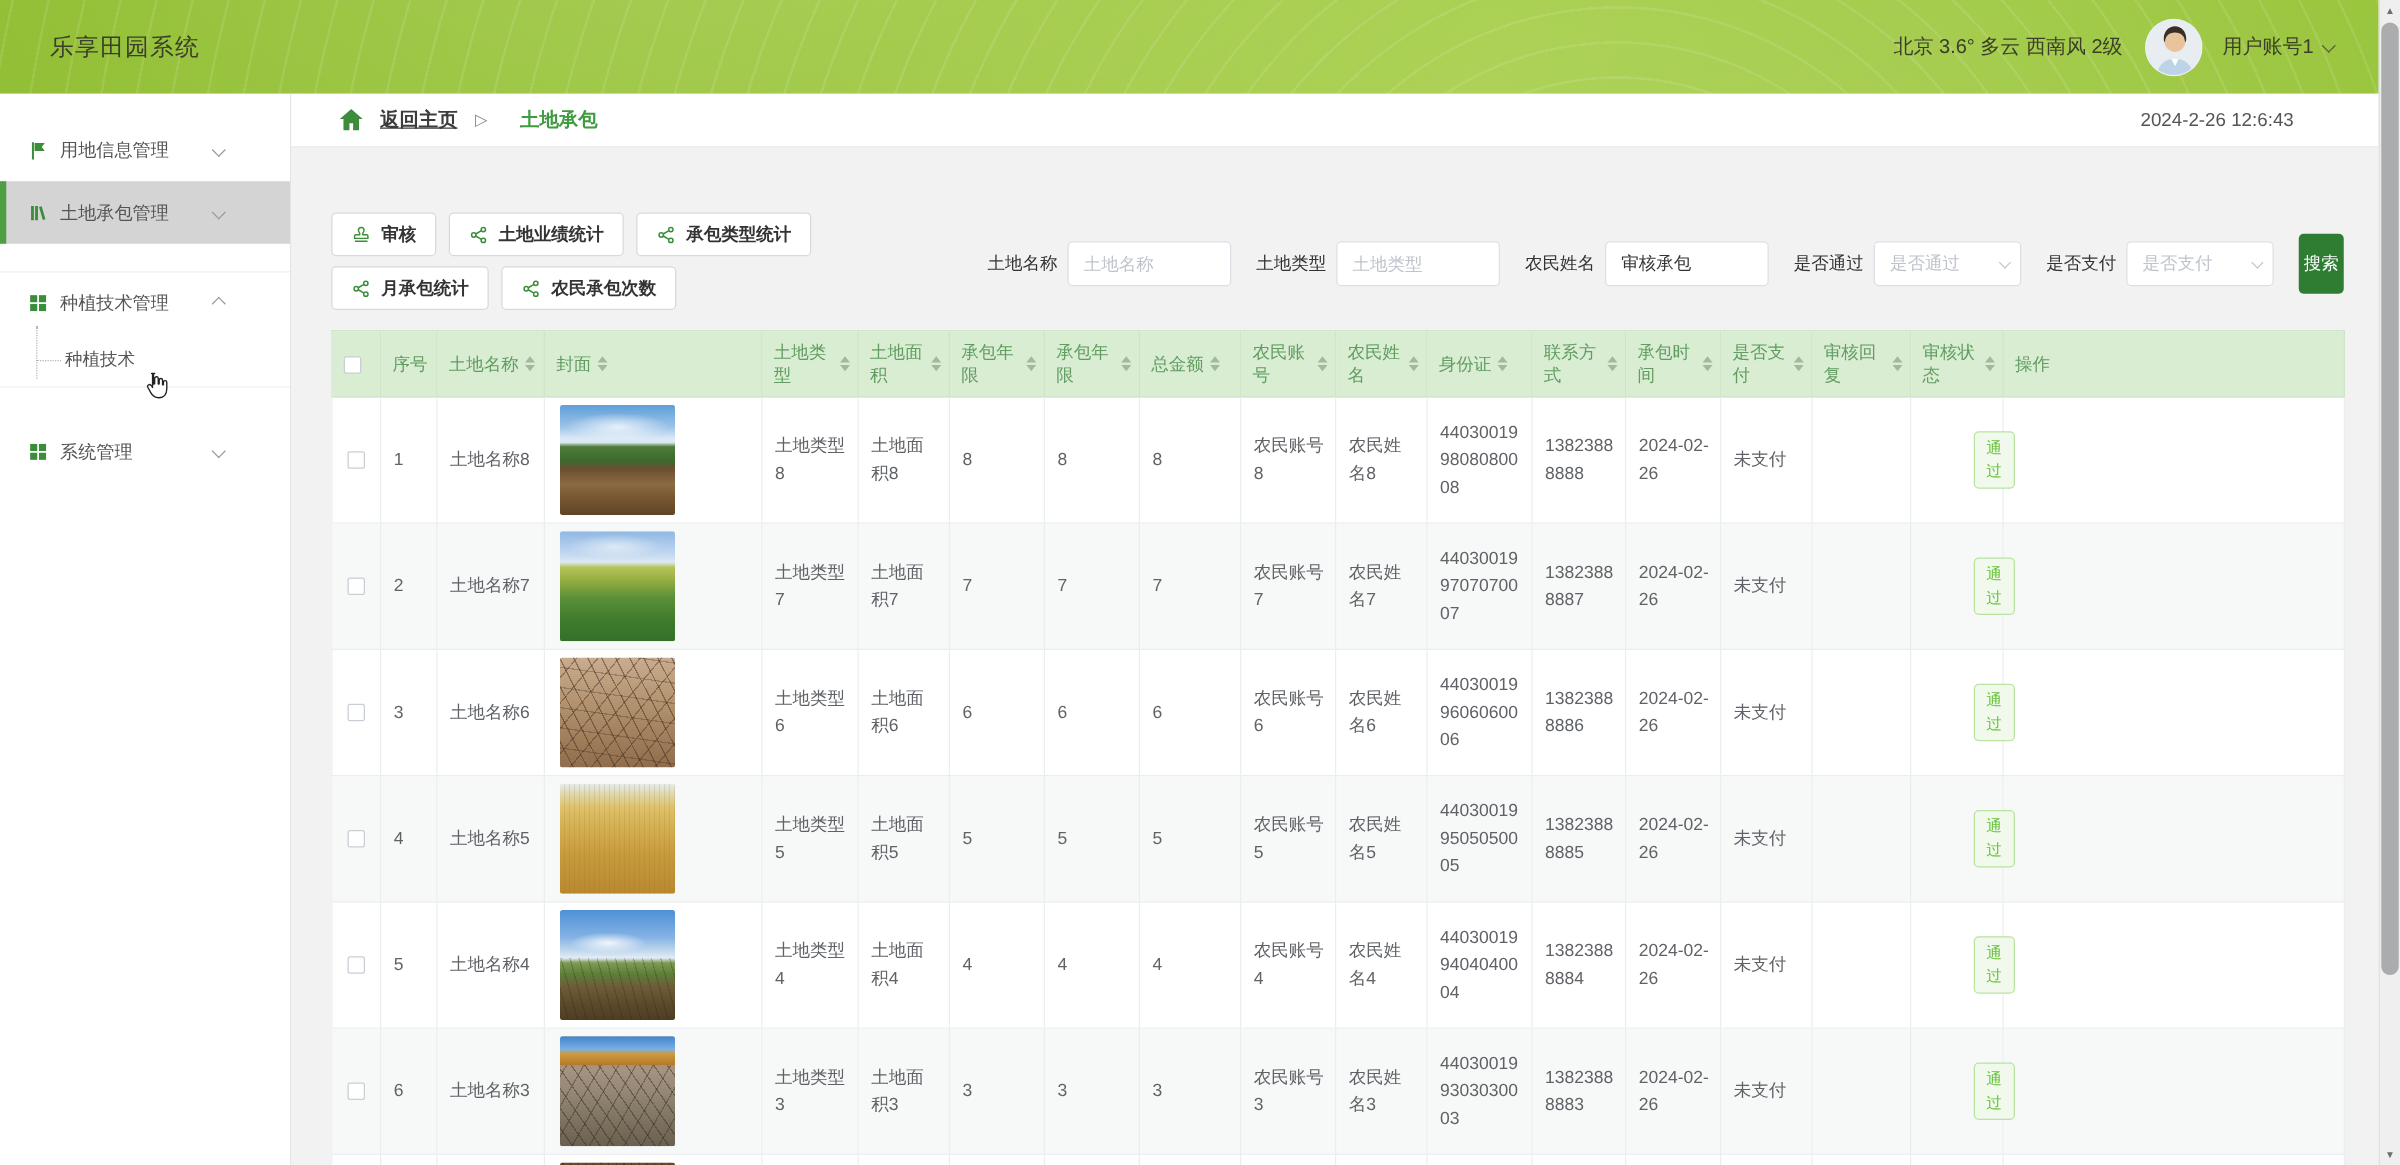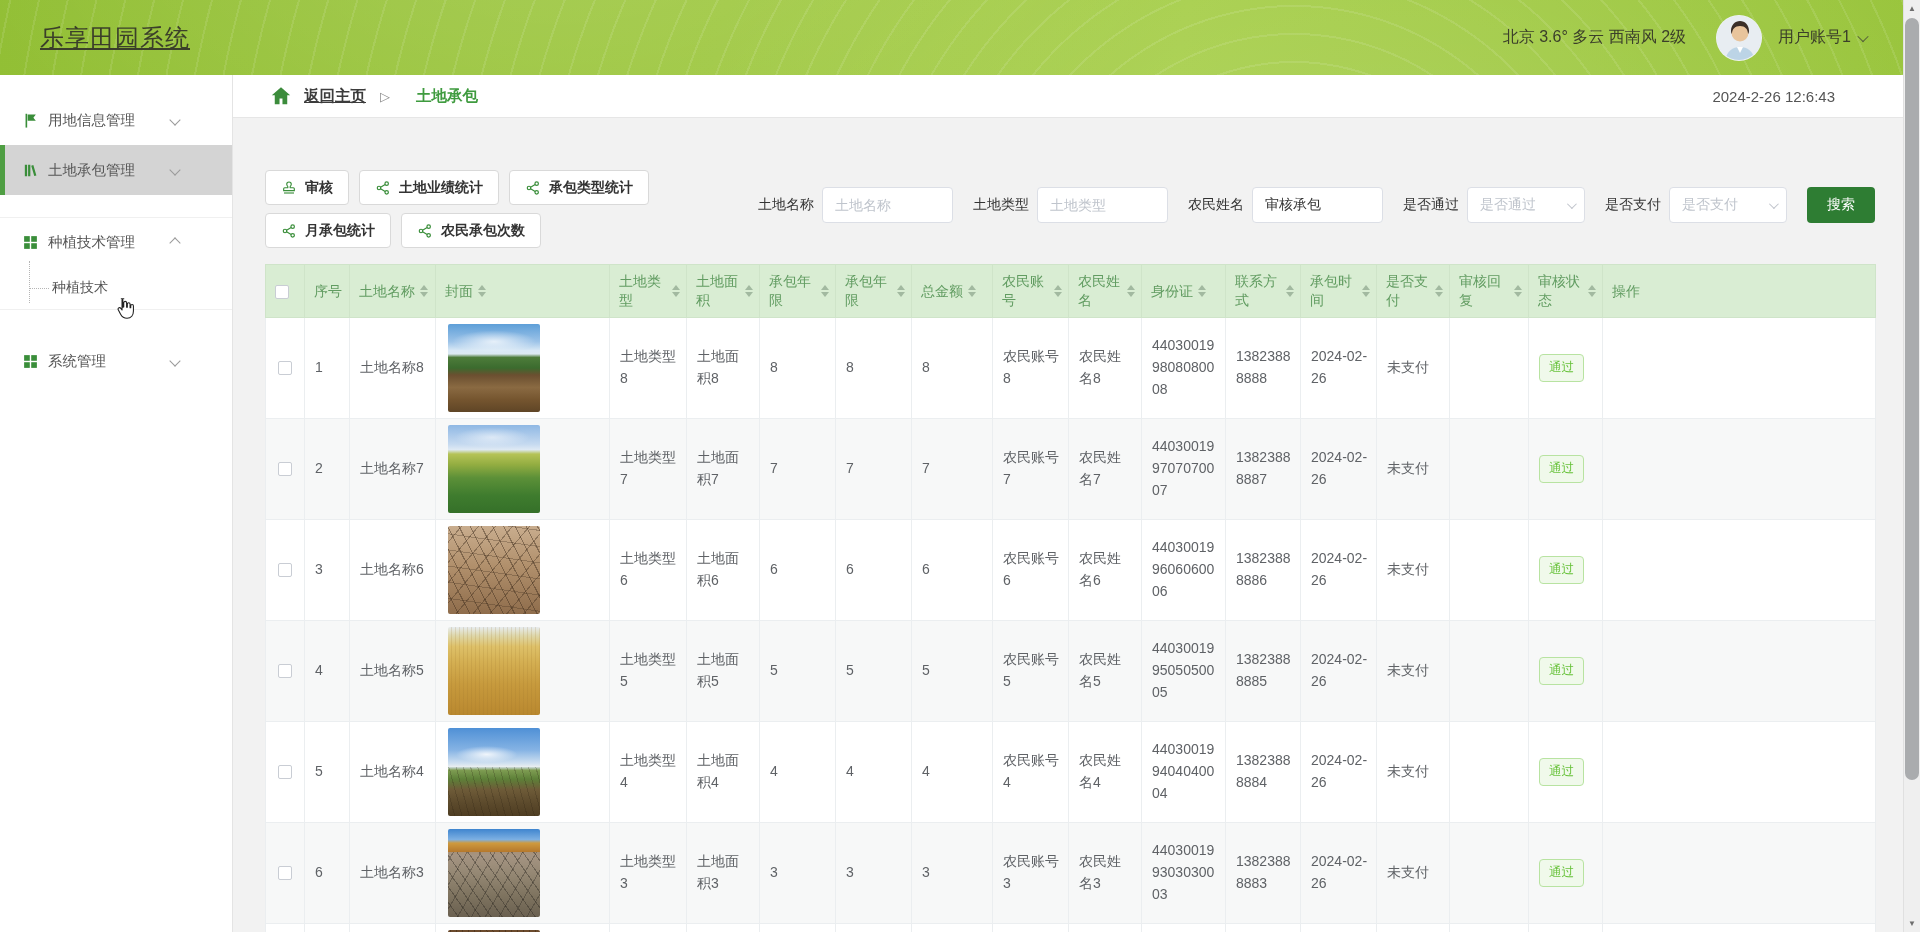--- a/index.html
+++ b/index.html
@@ -11,23 +11,23 @@
   .app-header {
     position: absolute; top: 0; left: 0; width: 1903px; height: 75px;
     background:
       radial-gradient(ellipse 900px 500px at 30% -120%, rgba(255,255,255,0.14), transparent 70%),
       radial-gradient(ellipse 1100px 620px at 72% 230%, rgba(255,255,255,0.12), transparent 65%),
       repeating-radial-gradient(circle at 68% 380%, transparent 0 26px, rgba(255,255,255,0.10) 26px 28px),
       linear-gradient(100deg, #92bf35 0%, #9dc73e 38%, #a6ce49 62%, #98c43a 100%);
     display: flex; align-items: center; justify-content: space-between;
     padding: 0 36px 0 40px;
   }
-  .app-title { font-size: 24px; color: #3b3f2a; letter-spacing: 1px; font-weight: 500; text-decoration: underline; }
+  .app-title { font-size: 19px; color: #3b3f2a; letter-spacing: 1px; font-weight: 500; }
   .header-right { display: flex; align-items: center; gap: 16px; }
-  .weather { font-size: 16px; color: #3b3f2a; margin-right: 14px; }
+  .weather { font-size: 16px; color: #3b3f2a; margin-right: 2px; }
   .avatar { width: 46px; height: 46px; border-radius: 50%; overflow: hidden; background: #dfe7ee; display: block; border: 1px solid rgba(255,255,255,.5); }
   .user-name { font-size: 16px; color: #3b3f2a; cursor: pointer; display: flex; align-items: center; gap: 8px; }
   .chev { display: inline-block; width: 8px; height: 8px; border-right: 1.6px solid #55603a; border-bottom: 1.6px solid #55603a; transform: rotate(45deg) translate(-1px,-1px); }
 
   
   .sidebar {
     position: absolute; top: 75px; left: 0; width: 233px; height: 857px;
     background: #fff; border-right: 1px solid #e4e4e4; padding-top: 20px;
   }
   .menu-item {
@@ -81,21 +81,21 @@
     padding: 0 12px; font-size: 14px; color: #333; background: #fff; font-family: inherit; outline: none;
   }
   .f-input::placeholder { color: #bfc4cc; }
   .f-select {
     position: relative; width: 118px; height: 36px; border: 1px solid #dcdfe6; border-radius: 4px;
     background: #fff; display: flex; align-items: center; padding: 0 26px 0 12px;
     font-size: 14px; color: #bfc4cc; cursor: pointer;
   }
   .f-select .sel-chev { position: absolute; right: 10px; width: 7px; height: 7px; border-right: 1.4px solid #c0c4cc; border-bottom: 1.4px solid #c0c4cc; transform: rotate(45deg) translateY(-2px); }
   .search-btn {
-    height: 36px; padding: 0 20px; margin-left: 12px; background: #2e7d33; color: #fff;
+    height: 48px; padding: 0 4px; margin-left: 12px; background: #2e7d33; color: #fff;
     border: none; border-radius: 4px; font-size: 14px; cursor: pointer; font-family: inherit;
   }
 
   
   table.grid { border-collapse: collapse; table-layout: fixed; width: 1610px; background: #fff; border: 1px solid #e6e6e6; }
   .grid thead th {
     background: #d9edd3; color: #619c61; font-weight: 400; font-size: 14px;
     height: 53px; padding: 4px 6px 4px 9px; text-align: left; vertical-align: middle;
     border: 1px solid #cfe4c9; line-height: 1.35;
   }
@@ -138,21 +138,21 @@
     linear-gradient(180deg,#3f85cf 0%,#7db0e2 12%,#cf9a3e 16%,#b5782c 26%, transparent 26%),
     repeating-linear-gradient(55deg, transparent 0 8px, rgba(40,36,30,.40) 8px 9px),
     repeating-linear-gradient(-60deg, transparent 0 11px, rgba(40,36,30,.35) 11px 12px),
     linear-gradient(180deg,#b5782c 0%,#a59482 30%,#958874 50%,#7f7460 75%,#6a6050 100%); }
   .cover-soil-texture { background:
     repeating-linear-gradient(80deg, transparent 0 5px, rgba(30,20,10,.3) 5px 6px),
     linear-gradient(180deg,#6b4a2c,#7d5835); }
 
   .badge-pass {
     display: inline-block; padding: 3px 9px; font-size: 12.5px; color: #67c23a;
-    background: #f0f9eb; border: 1px solid #b8e3a1; border-radius: 4px;
+    background: #f0f9eb; border: 1px solid #b8e3a1; border-radius: 4px; margin-left: 40px;
   }
 
   
   .scrollbar { position: absolute; right: 0; top: 0; width: 17px; height: 932px; background: #efefef; border-left: 1px solid #e0e0e0; }
   .sb-btn { height: 17px; display: flex; align-items: center; justify-content: center; font-size: 8px; color: #6e6e6e; cursor: pointer; }
   .sb-btn.bottom { position: absolute; bottom: 0; left: 0; right: 0; }
   .sb-thumb { position: absolute; top: 18px; left: 1px; width: 14px; height: 762px; background: #aaacae; border-radius: 7px; cursor: grab; }
 
   
   .watermark { position: absolute; left: 1630px; top: 843px; color: #a6abaf; pointer-events: none; z-index: 30; }

